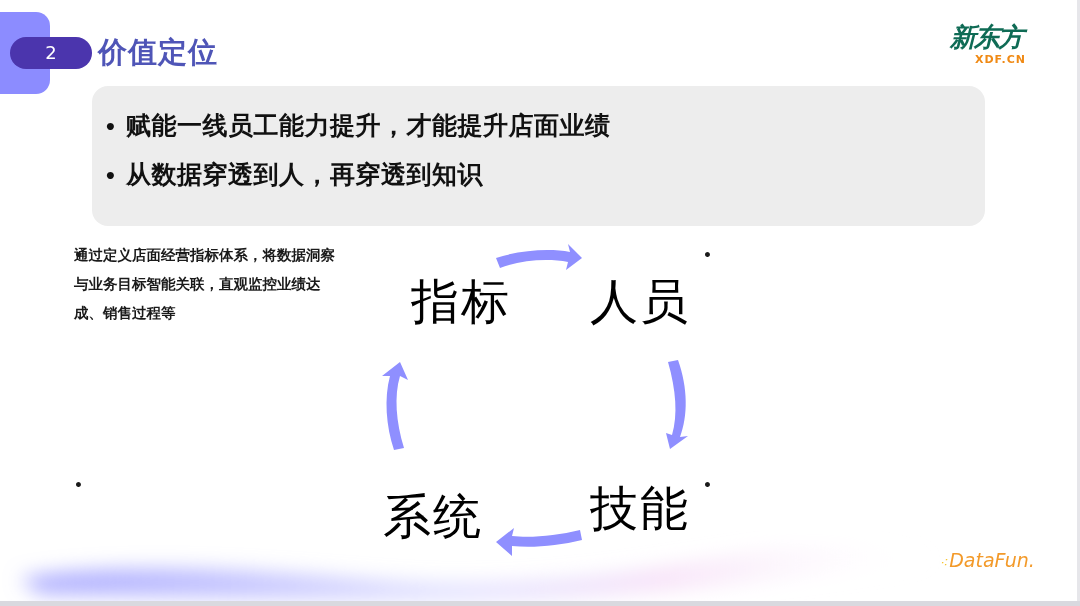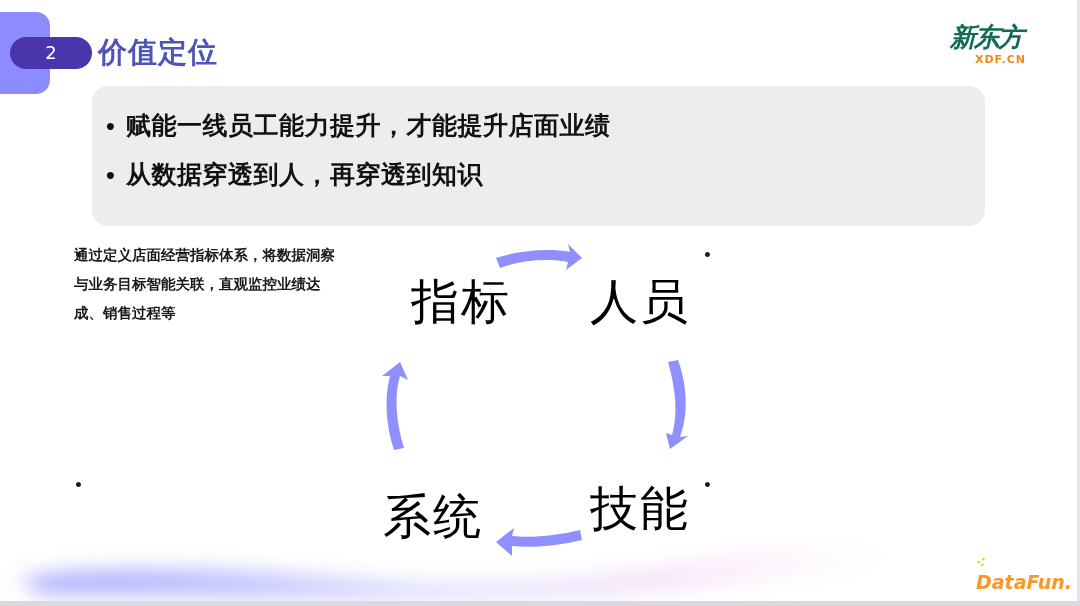--- a/index.html
+++ b/index.html
@@ -59,21 +59,21 @@
   .node { position:absolute; font-size:48px; color:#000; letter-spacing:2px; line-height:56px; }
   .node.n0 { left:383px; top:273px;margin-left:28px; }
   .node.n1 { left:590px; top:273px; }
   .node.n2 { left:590px; top:480px; }
   .node.n3 { left:383px; top:480px;margin-top:8px; }
 
   .cycle-svg { position:absolute; left:370px; top:230px; width:340px; height:340px; }
 
   .wave { position:absolute; left:0; bottom:5px; width:1080px; height:70px; pointer-events:none; }
 
-  .datafun { position:absolute; left:976px; top:549px; font-size:19px; font-weight:bold; font-style:italic; color:#f39a2a; }
+  .datafun { position:absolute; left:940px; top:549px; font-size:19px; font-weight:normal; font-style:italic; color:#f39a2a; }
   .datafun .dots { color:#f7c531; font-size:14px; margin-right:1px; }
 </style>
 </head>
 <body>
 
 <div class="corner-block"></div>
 <div class="section-pill">2</div>
 <div class="page-title">价值定位</div>
 
 <div class="brand-logo">

